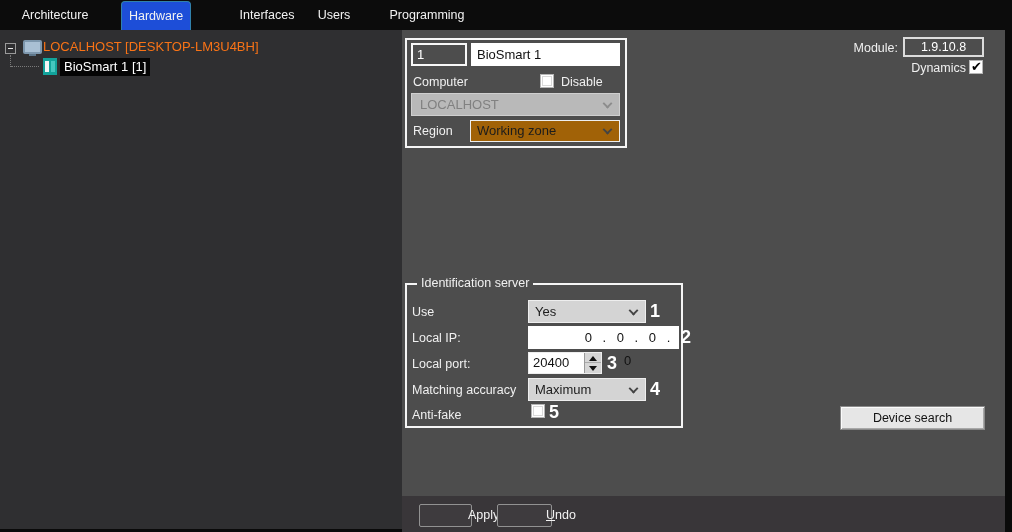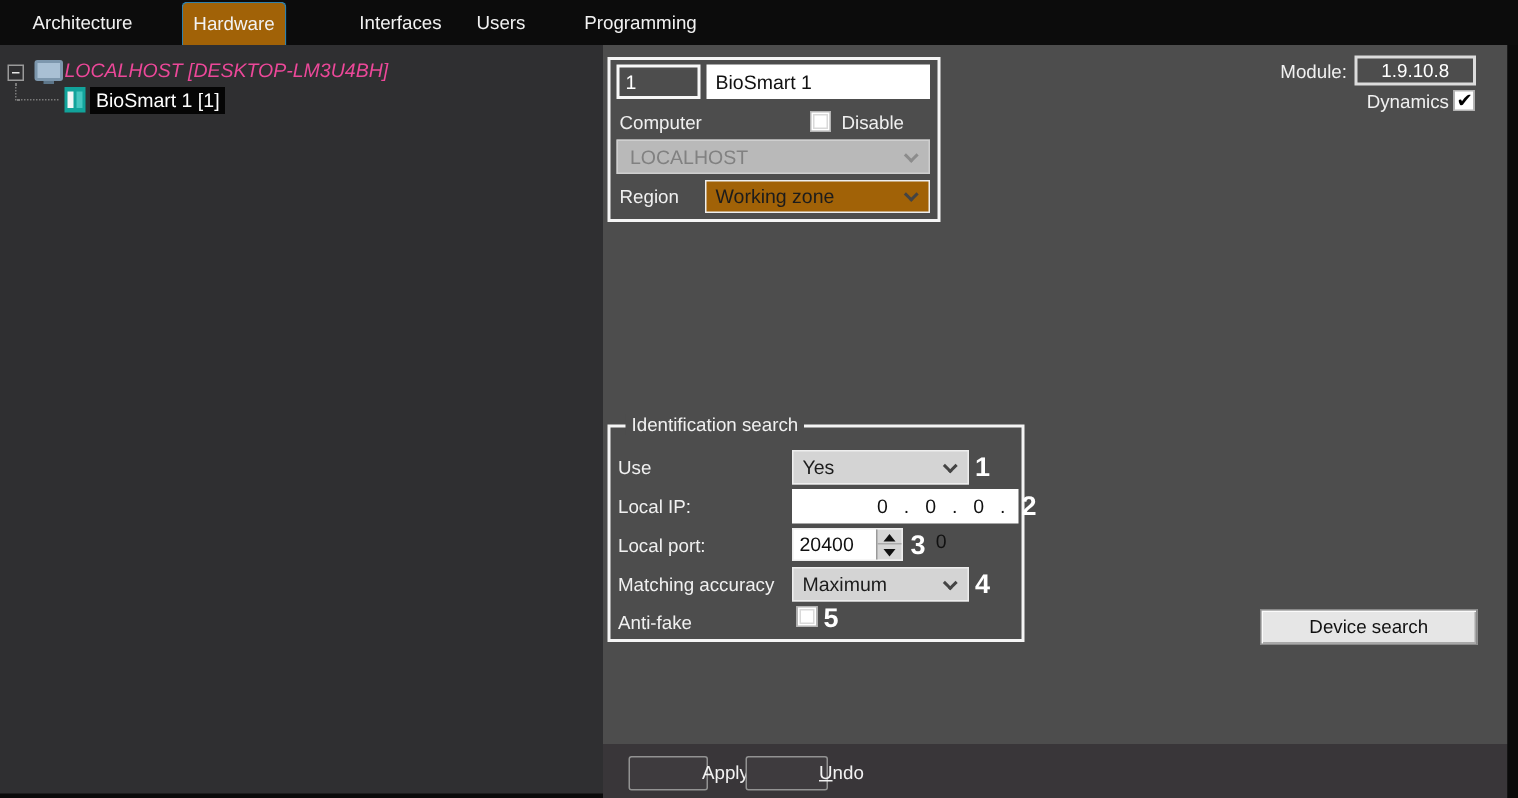--- a/index.html
+++ b/index.html
@@ -4,40 +4,40 @@
 <style>
   * { margin:0; padding:0; box-sizing:border-box; }
   html,body { background:#000; }
   body { font-family:"Liberation Sans","DejaVu Sans",sans-serif; }
   #window { position:relative; width:1012px; height:532px; background:#0a0a0a; overflow:hidden; }
 
   
   .tabbar { position:absolute; left:0; top:0; width:1012px; height:30px; background:#0c0c0c; }
   .tab { position:absolute; top:0; height:20px; line-height:30px; text-align:center;
          color:#f2f2f2; font-size:12.5px; cursor:default; }
-  .tab.active { top:1px; height:29px; line-height:28px; background:#a16207;
+  .tab.active { top:1px; height:29px; line-height:28px; background:#1d4ed8;
                 border:1px solid #3181ab; border-bottom:none; border-radius:4px 4px 0 0; }
 
   
   .left-panel  { position:absolute; left:0;    top:30px;  width:402px; height:499px; background:#2f2f31; }
   .right-panel { position:absolute; left:402px; top:30px; width:603px; height:466px; background:#4d4d4d; }
   .footer-strip{ position:absolute; left:402px; top:496px; width:603px; height:36px; background:#393639; }
   .right-edge  { position:absolute; left:1005px; top:30px; width:7px; height:502px; background:#0a0a0a; }
 
   
   .expand-box { position:absolute; left:5px; top:43px; width:11px; height:11px;
                 border:1px solid #9a9a9a; background:#2f2f31; }
   .expand-box::after { content:""; position:absolute; left:2px; top:4px; width:5px; height:1px; background:#e6e6e6; }
   .conn-v { position:absolute; left:10px; top:55px; height:12px; width:0; border-left:1px dotted #7a7a7a; }
   .conn-h { position:absolute; left:11px; top:66px; width:28px; height:0; border-top:1px dotted #7a7a7a; }
   .monitor-icon { position:absolute; left:23px; top:40px; width:19px; height:14px;
                   border:2px solid #7d97ad; border-radius:2px; background:#a9c0d4; }
   .monitor-icon::after { content:""; position:absolute; left:4px; top:12px; width:7px; height:2px; background:#5d7variable; background:#5d768a; }
   .tree-root-label { position:absolute; left:43px; top:38px; height:18px; line-height:18px;
-                     color:#ec4899; font-size:13px; white-space:nowrap;font-style:italic; }
+                     color:#f97316; font-size:13px; white-space:nowrap; }
   .device-icon { position:absolute; left:43px; top:58px; width:14px; height:17px; background:#12a39b; }
   .device-icon i { position:absolute; top:3px; width:4px; height:11px; display:block; }
   .device-icon .bar-l { left:2px; background:#f2f6f6; }
   .device-icon .bar-r { left:8px; background:#45c6bf; }
   .tree-child-label { position:absolute; left:60px; top:58px; height:18px; line-height:17px;
                       background:#050505; color:#fff; font-size:13px; padding:0 4px; white-space:nowrap; }
 
   
   .lbl { position:absolute; color:#f0f0f0; font-size:12.5px; white-space:nowrap; }
   .groupbox { position:absolute; border:2px solid #f5f5f5; }
@@ -141,21 +141,21 @@
     <span>Working zone</span>
     <span class="chev"></span>
   </div>
 
   <div class="lbl" style="left:840px;top:41px;width:58px;text-align:right;">Module:</div>
   <div class="module-value">1.9.10.8</div>
   <div class="lbl" style="left:900px;top:61px;width:66px;text-align:right;">Dynamics</div>
   <div class="checkbox checked" style="left:969px;top:60px;"></div>
 
   <div class="groupbox" style="left:405px;top:283px;width:278px;height:145px;border-width:2px;">
-    <span class="group-title">Identification search</span>
+    <span class="group-title">Identification server</span>
   </div>
 
   <div class="lbl" style="left:412px;top:305px;">Use</div>
   <div class="dropdown id-dropdown" style="left:528px;top:300px;width:118px;height:23px;">
     <span>Yes</span>
     <span class="chev"></span>
   </div>
   <div class="ann" style="left:650px;top:301px;">1</div>
 
   <div class="lbl" style="left:412px;top:331px;">Local IP:</div>

